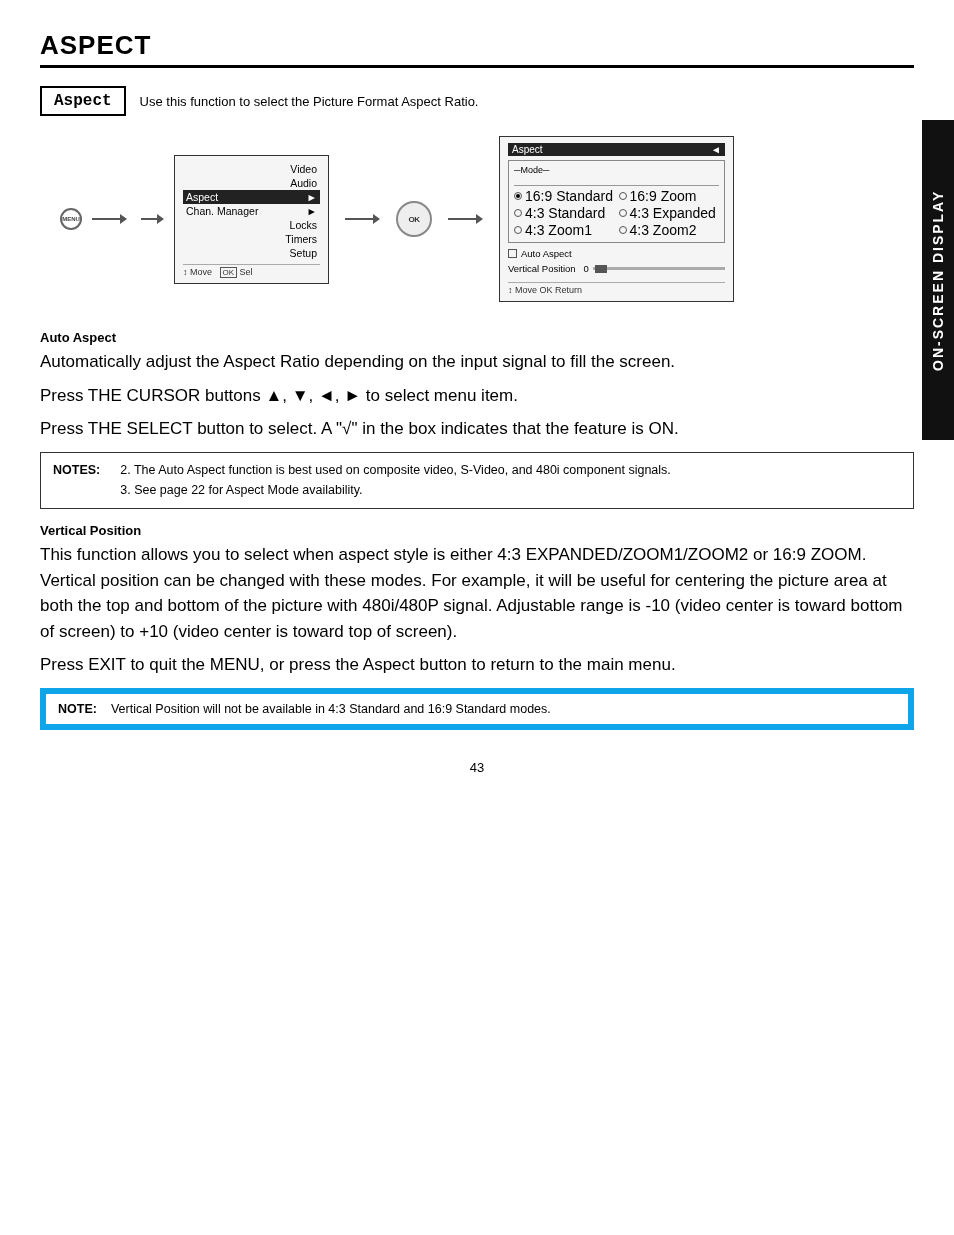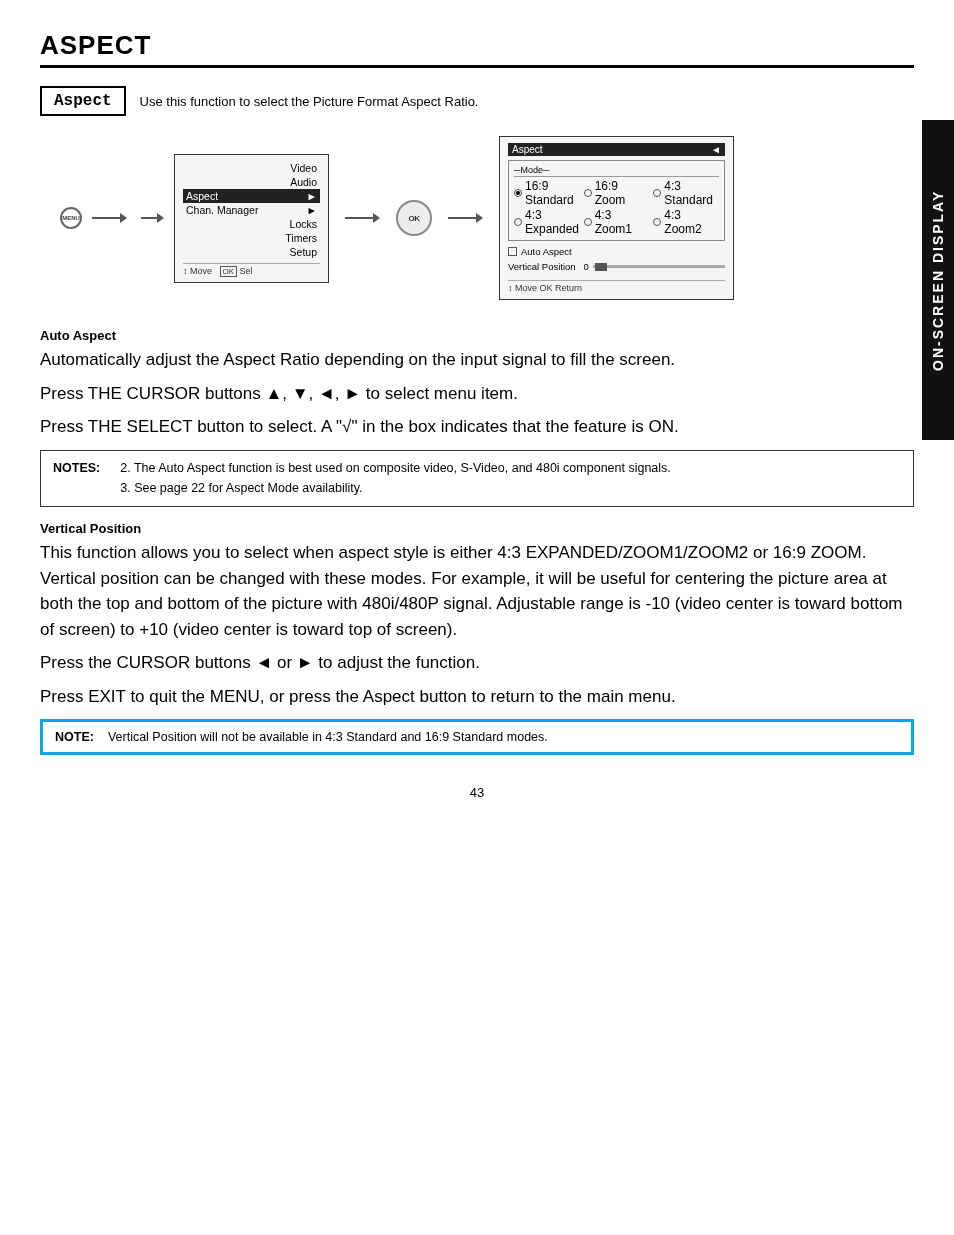--- a/index.html
+++ b/index.html
@@ -143,27 +143,27 @@
     }
     .aspect-mode-box {
       border: 1px solid #888;
       padding: 4px 5px;
       margin-bottom: 5px;
     }
     .aspect-mode-title {
       font-size: 9px;
       margin-bottom: 2px;
       border-bottom: 1px solid #999;
-      padding-bottom: 1px;
+      padding-bottom: 10px;
     }
     .mode-options {
       display: grid;
-      grid-template-columns: 1fr 1fr 1fr;
+      grid-template-columns: 1fr 1fr;
       gap: 1px 4px;
-      font-size: 12px;
+      font-size: 14px;
     }
     .mode-option {
       display: flex;
       align-items: center;
       gap: 3px;
     }
     .radio-dot {
       width: 8px;
       height: 8px;
       border-radius: 50%;
@@ -251,21 +251,21 @@
       align-items: flex-start;
     }
     .notes-content {
       display: flex;
       flex-direction: column;
       gap: 2px;
     }
 
     
     .note-box {
-      border: 3px solid #0ea5e9;
+      border: 6px solid #0ea5e9;
       padding: 8px 12px;
       margin: 10px 0 10px 0;
       font-size: 12.5px;
     }
     .note-row {
       display: flex;
       gap: 6px;
       align-items: flex-start;
     }
 
@@ -424,21 +424,20 @@
         <span>3. See page 22 for Aspect Mode availability.</span>
       </div>
     </div>
   </div>
 
   <div style="margin-bottom:8px;">
     <div class="section-title">Vertical Position</div>
     <div class="body-text">This function allows you to select when aspect style is either 4:3 EXPANDED/ZOOM1/ZOOM2 or 16:9 ZOOM.  Vertical position can be changed with these modes.  For example, it will be useful for centering the picture area at both the top and bottom of the picture with 480i/480P signal.  Adjustable range is -10 (video center is toward bottom of screen) to +10 (video center is toward top of screen).</div>
   </div>
 
-  <div class="body-text">Press the CURSOR buttons ◄ or ► to adjust the function.</div>
   <div class="body-text">Press EXIT to quit the MENU, or press the Aspect button to return to the main menu.</div>
 
   <div class="note-box">
     <div class="note-row">
       <span class="notes-header">NOTE:</span>
       <span>Vertical Position will not be available in 4:3 Standard and 16:9 Standard modes.</span>
     </div>
   </div>
 
   <div class="side-label">ON-SCREEN DISPLAY</div>

